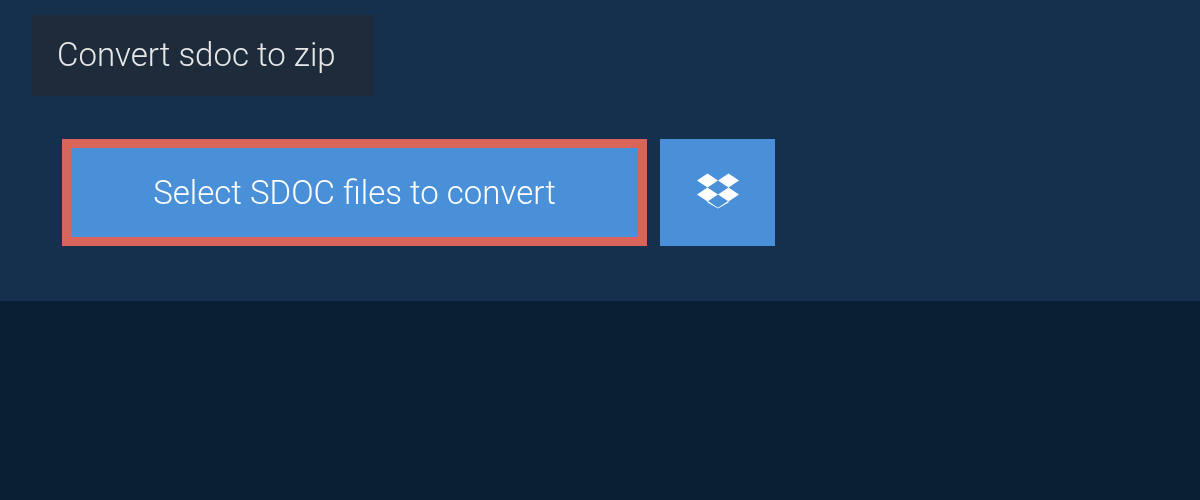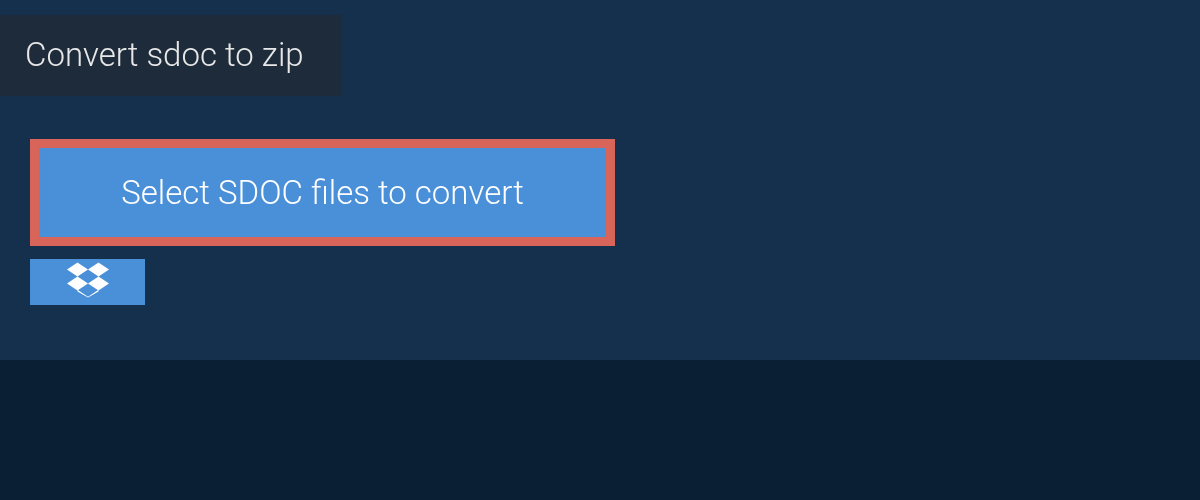--- a/index.html
+++ b/index.html
@@ -11,35 +11,35 @@
       width: 1200px;
       height: 500px;
       background: #0a1f33;
       font-family: -apple-system, BlinkMacSystemFont, "Segoe UI", Roboto, sans-serif;
       overflow: hidden;
     }
     .container {
       background: #14304d;
       width: 100%;
       padding-bottom: 55px;
+      padding-left: 32px;
     }
     .tab {
       display: inline-block;
       background: #1d2b3a;
       color: #e8e8e8;
       font-size: 33px;
       font-weight: 300;
       padding: 20px 38px 22px 25px;
       margin-top: 15px;
     }
     .button-row {
       display: flex;
       gap: 13px;
       padding: 43px 0 0 30px;
-      flex-direction: column;
     }
     .select-button {
       background: #4a90d9;
       color: #ffffff;
       border: 9px solid #d96459;
       font-size: 33px;
       font-weight: 300;
       padding: 25px 50px;
       cursor: pointer;
       display: flex;

